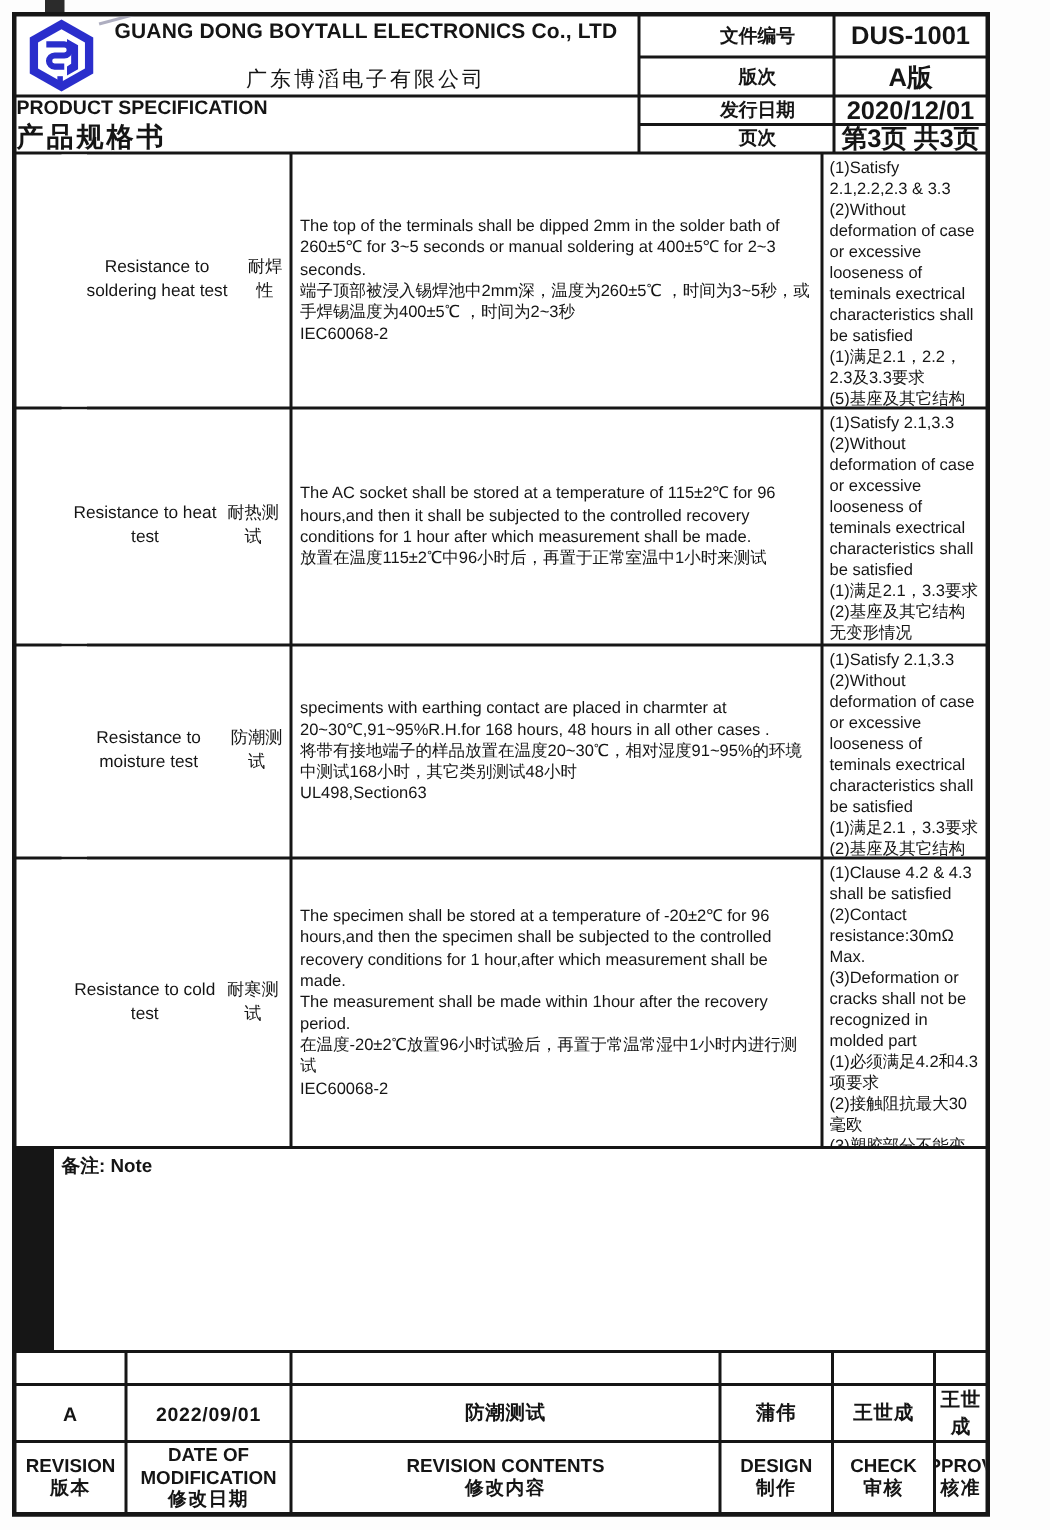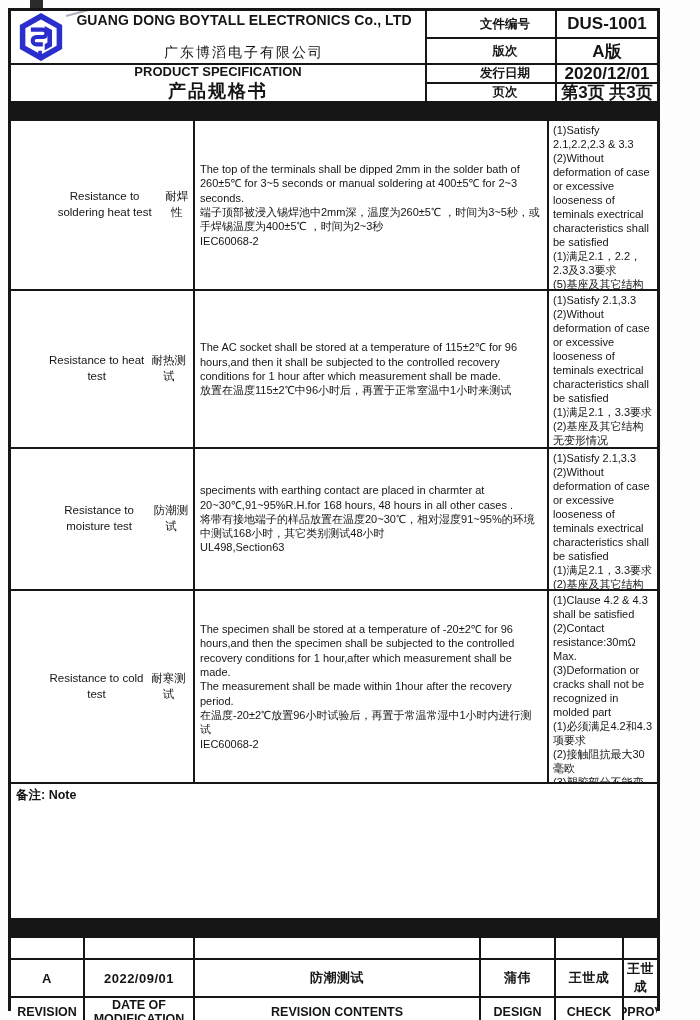--- a/index.html
+++ b/index.html
@@ -3,47 +3,47 @@
 <meta charset="utf-8">
 <style>
   * { box-sizing: border-box; margin: 0; padding: 0; }
   html, body { width: 700px; background: #ffffff; }
   body { font-family: "Liberation Sans", sans-serif; color: #151515; }
   .page { position: relative; width: 700px; height: 1020px; background: #fdfdfd; overflow: hidden; }
 
   .doc {
     position: absolute; left: 8px; top: 8px; width: 652px; height: 1003px;
     border: 3px solid #161616; background: #161616;
-    display: flex; flex-direction: column; gap: 20px;
+    display: flex; flex-direction: column; gap: 2px;
   }
   .grid { display: grid; gap: 2px; background: #161616; }
   .cell { background: #ffffff; overflow: hidden; }
 
   
   .hdr { grid-template-columns: 414px 128px 1fr; grid-template-rows: 26px 24px 17px 17px; height: 90px; }
   .company-cell { grid-column: 1; grid-row: 1 / 3; position: relative;
     display: flex; flex-direction: column; justify-content: center; align-items: center; padding-left: 52px; }
-  .title-cell { grid-column: 1; grid-row: 3 / 5; display: flex; flex-direction: column; justify-content: center; align-items: center; }
+  .title-cell { grid-column: 1; grid-row: 3 / 5; display: flex; flex-direction: column; justify-content: center; align-items: flex-start; }
   .company-en { font-size: 14px; font-weight: bold; letter-spacing: 0.1px; }
   .company-cn { font-size: 14px; font-weight: normal; letter-spacing: 2px; margin-top: 16px; }
   .title-en { font-size: 13px; font-weight: bold; }
   .title-cn { font-size: 18px; font-weight: bold; letter-spacing: 2px; }
   .meta-label, .meta-value { display: flex; align-items: center; justify-content: center; font-weight: bold; font-size: 17px; }
   .meta-label { font-size: 12.5px; padding-left: 28px; }
   .logo-wrap { position: absolute; left: 7px; top: 1px; width: 46px; height: 50px; }
 
   
   .main { grid-template-columns: 28px 152px 352px 1fr;
           grid-template-rows: 168px 156px 140px 191px 134px; flex: 0 0 auto; }
   .num-cell { display: flex; align-items: center; justify-content: center; font-size: 12px; padding-left: 47px; }
   .name-cell { display: flex; flex-direction: row; align-items: center; justify-content: center; text-align: center; font-size: 11.5px; line-height: 1.35; padding: 2px 4px; }
   .desc-cell { display: flex; align-items: center; font-size: 11px; line-height: 1.3; padding: 4px 5px; }
   .req-cell { font-size: 11px; line-height: 1.27; padding: 3px 4px; }
   .prewrap { white-space: pre-wrap; }
-  .note-cell { grid-column: 1 / 5; font-size: 12.5px; font-weight: bold; padding: 3px 5px; }
+  .note-cell { grid-column: 1 / 5; font-size: 12.5px; font-weight: bold; padding: 3px 5px; margin-left: 25px; }
 
   
   .foot { grid-template-columns: 72px 108px 284px 73px 66px 1fr;
           grid-template-rows: 20px 36px 1fr; flex: 1 1 auto; }
   .f-cell { display: flex; flex-direction: column; align-items: center; justify-content: center; text-align: center; font-weight: bold; }
   .f-data { font-size: 13px; letter-spacing: 0.5px; }
   .f-head-en { font-size: 12.5px; line-height: 1.15; }
   .f-head-cn { font-size: 12.5px; line-height: 1.2; letter-spacing: 1px; }
 
   

